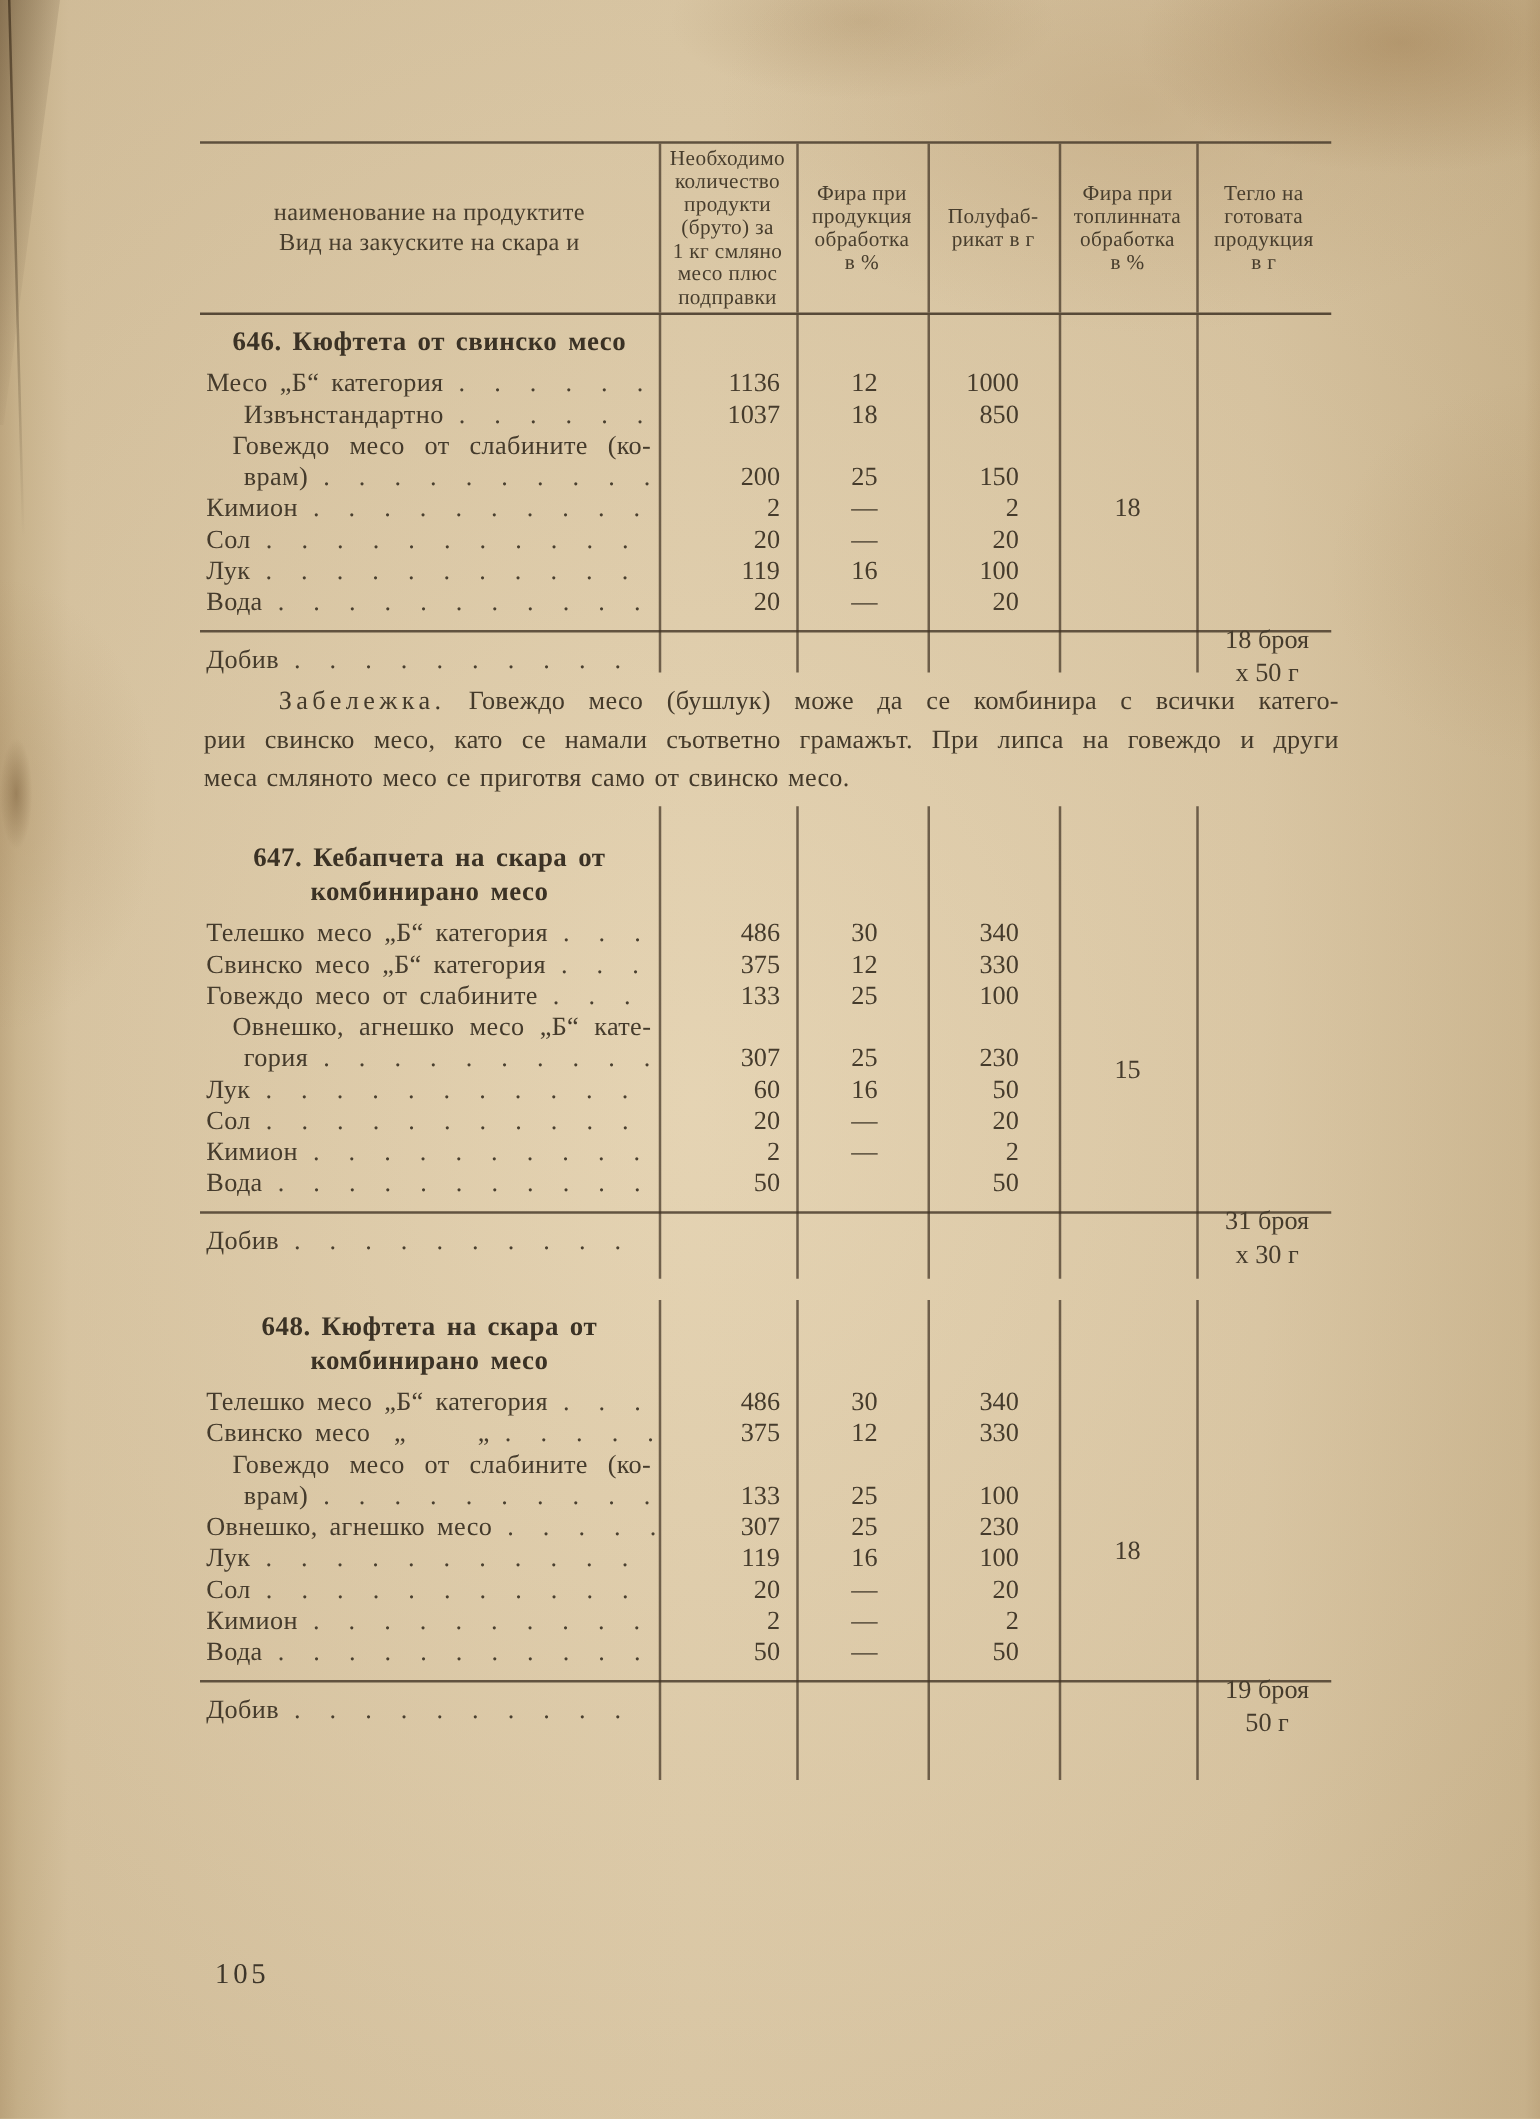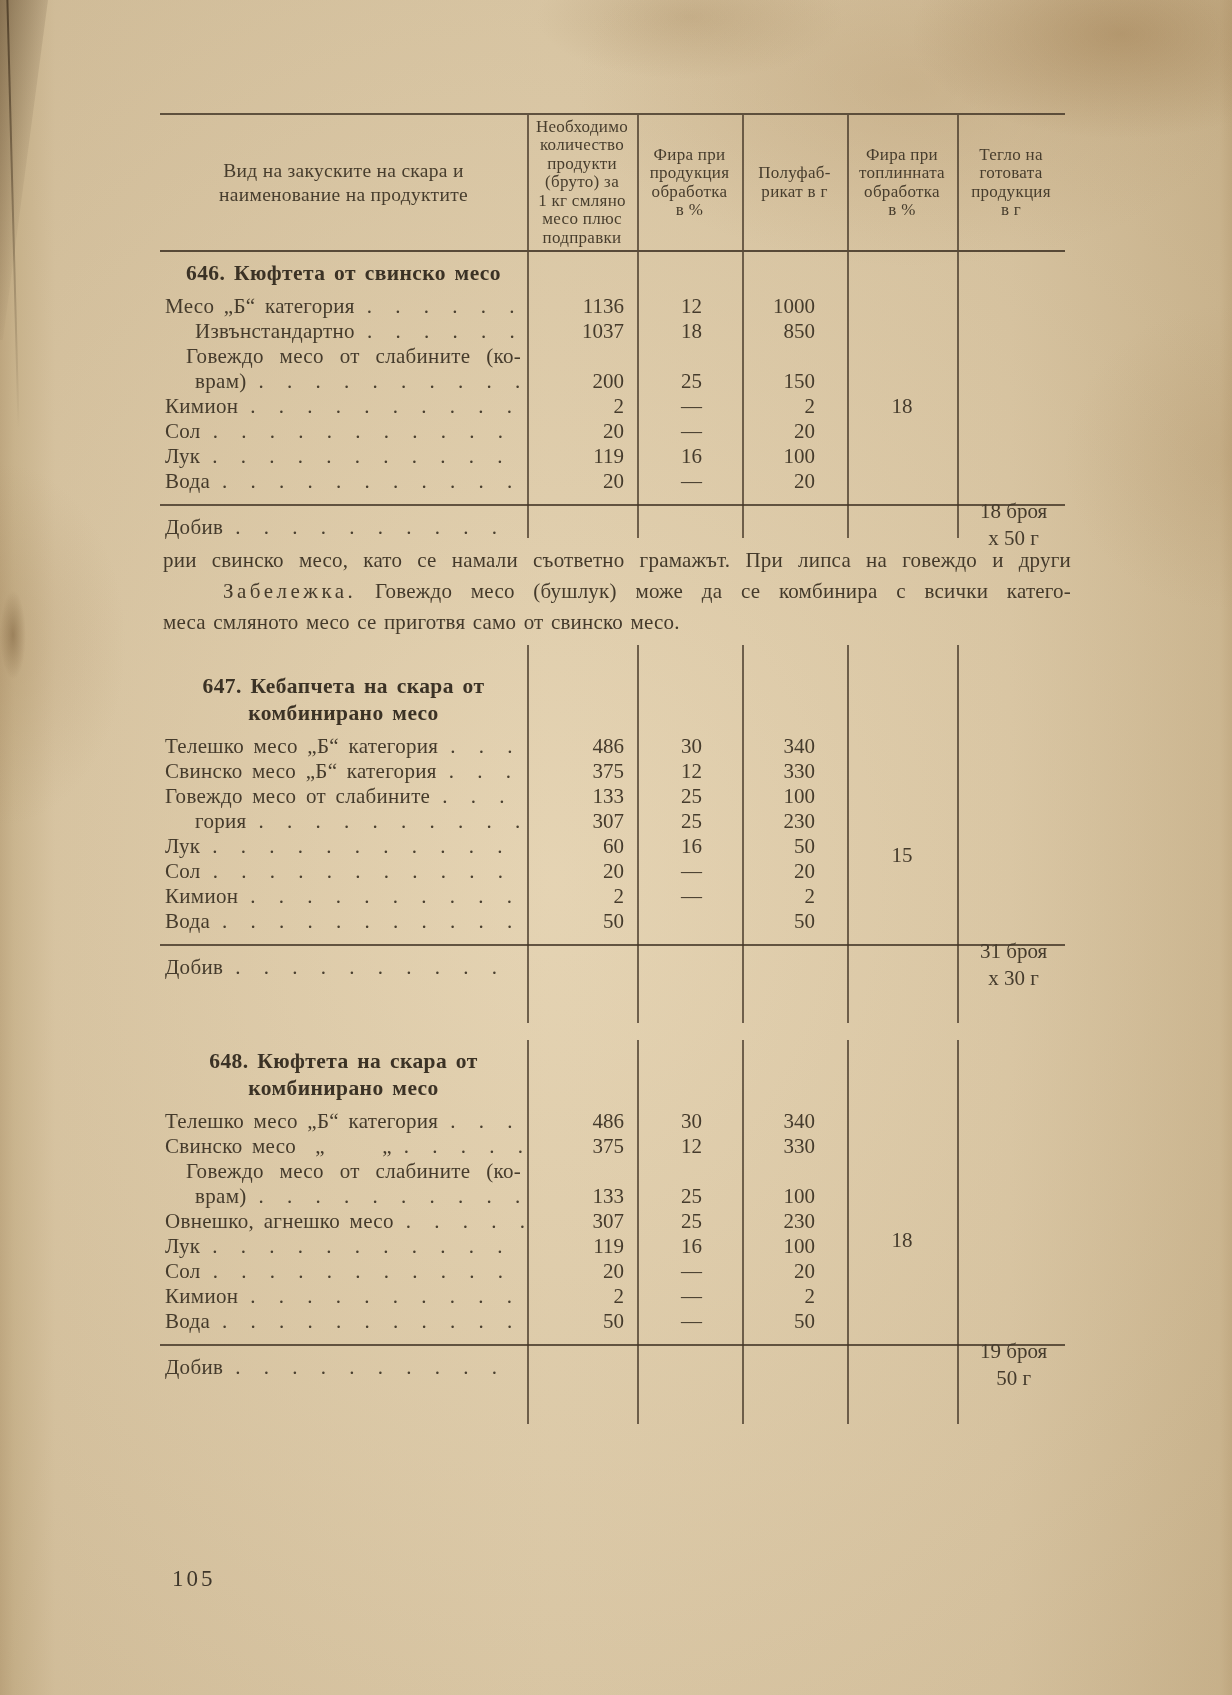--- a/index.html
+++ b/index.html
@@ -73,22 +73,22 @@
 <div class="stain-a"></div>
 
 <div class="tbl hdr" style="top:113px;height:139px;">
   <div class="vline v1"></div>
   <div class="vline v2"></div>
   <div class="vline v3"></div>
   <div class="vline v4"></div>
   <div class="vline v5"></div>
   <div class="hrow">
       <div class="hcell hc0">
+        <div class="hline">наименование на продуктите</div>
         <div class="hline">Вид на закуските на скара и</div>
-        <div class="hline">наименование на продуктите</div>
       </div>
       <div class="hcell hc1">
         <div class="hline">Необходимо</div>
         <div class="hline">количество</div>
         <div class="hline">продукти</div>
         <div class="hline">(бруто) за</div>
         <div class="hline">1 кг смляно</div>
         <div class="hline">месо плюс</div>
         <div class="hline">подправки</div>
       </div>
@@ -208,22 +208,22 @@
         <div class="dspacer"></div>
         <div class="c6y">
           <div class="yline">18 броя</div>
           <div class="yline">х 50 г</div>
         </div>
       </div>
     </div>
 </div>
 
 <div class="note">
+  <div class="nline njust"><span class="nlabel">Забележка.</span> <span>Говеждо месо (бушлук) може да се комбинира с всички катего-</span></div>
   <div class="nline njust">рии свинско месо, като се намали съответно грамажът. При липса на говеждо и други</div>
-  <div class="nline njust"><span class="nlabel">Забележка.</span> <span>Говеждо месо (бушлук) може да се комбинира с всички катего-</span></div>
   <div class="nline">меса смляното месо се приготвя само от свинско месо.</div>
 </div>
 
 <div class="tbl" style="top:645px;height:378px;">
   <div class="vline v1"></div>
   <div class="vline v2"></div>
   <div class="vline v3"></div>
   <div class="vline v4"></div>
   <div class="vline v5"></div>
   <div class="thermal" style="top:198px;">15</div>
@@ -251,20 +251,28 @@
         </div>
         <div class="row">
           <div class="c1">
             <span class="txt">Говеждо месо от слабините</span>
             <span class="lead">. . . . . . . . . . . . . . . . . . . . . . . . . . . . . . . . . . . . . . . .</span>
           </div>
           <div class="c2">133</div>
           <div class="c3">25</div>
           <div class="c4">100</div>
         </div>
+        <div class="row wrapline">
+          <div class="c1">
+            <span class="txt">Овнешко, агнешко месо „Б“ кате-</span>
+          </div>
+          <div class="c2"></div>
+          <div class="c3"></div>
+          <div class="c4"></div>
+        </div>
         <div class="row">
           <div class="c1">
             <span class="txt ind">гория</span>
             <span class="lead">. . . . . . . . . . . . . . . . . . . . . . . . . . . . . . . . . . . . . . . .</span>
           </div>
           <div class="c2">307</div>
           <div class="c3">25</div>
           <div class="c4">230</div>
         </div>
         <div class="row">

